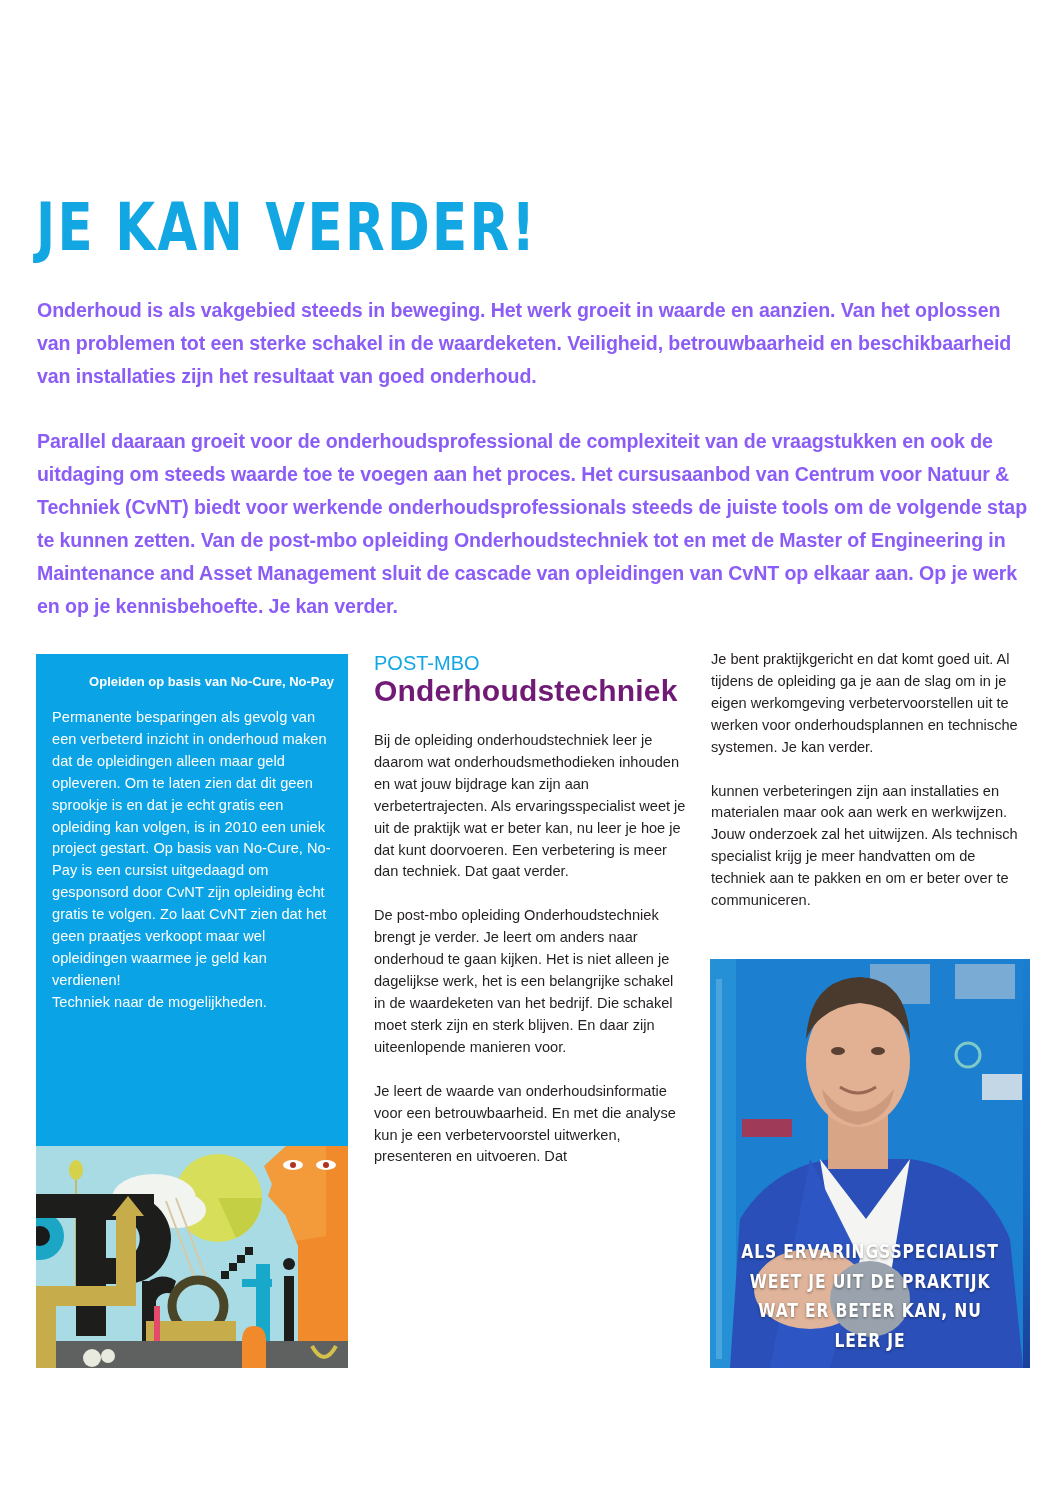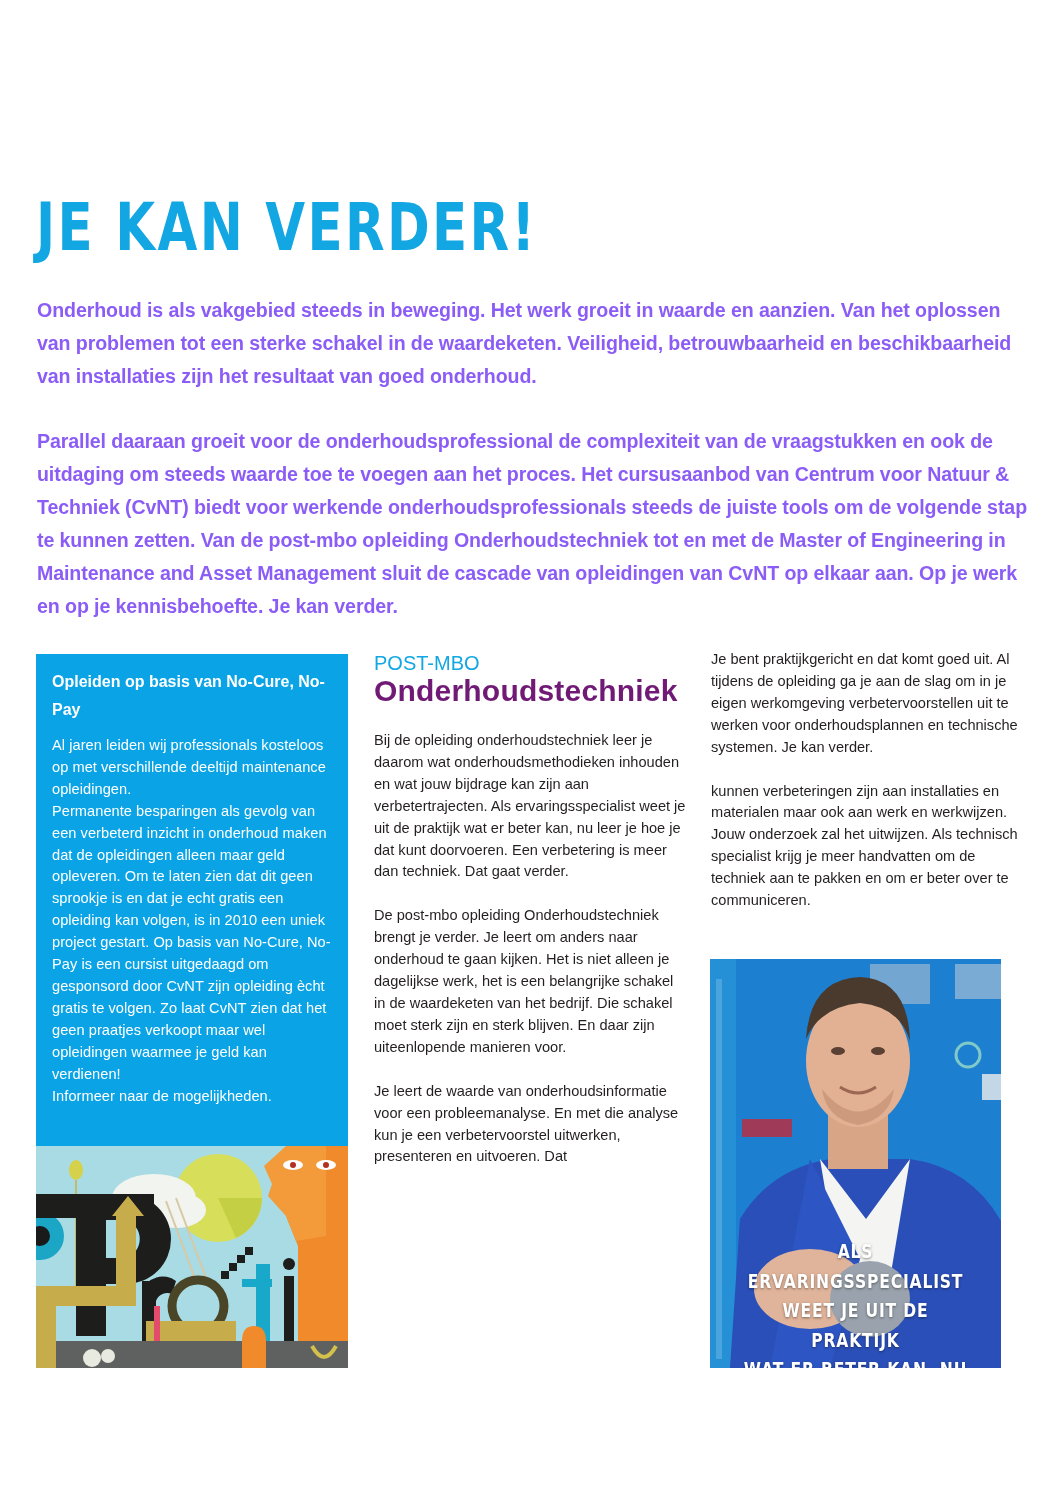--- a/index.html
+++ b/index.html
@@ -21,40 +21,40 @@
     color: #8b5cf6; letter-spacing: -0.1px;
   }
   .intro-1 { top: 294px; }
   .intro-2 { top: 425px; }
 
   
   .nocure-box {
     position: absolute; left: 36px; top: 654px; width: 312px; height: 492px;
     background: #0aa4e6; color: #ffffff; padding: 14px 14px 0 16px;
   }
-  .nocure-title { font-weight: bold; font-size: 16px; line-height: 28px; margin-bottom: 11px; }
+  .nocure-title { font-weight: bold; font-size: 13px; line-height: 28px; margin-bottom: 11px; text-align: right; }
   .nocure-body { font-size: 14.6px; line-height: 21.9px; letter-spacing: 0.05px; }
 
   .illustration {
     position: absolute; left: 36px; top: 1146px; width: 312px; height: 222px; overflow: hidden;
     background: #a9dbe4;
   }
 
   
   .mid-col { position: absolute; left: 374px; top: 652px; width: 312px; }
   .mid-kicker { font-size: 20px; line-height: 22px; color: #12a7e3; }
   .mid-title { font-weight: bold; font-size: 30px; line-height: 34px; color: #701a75; margin-bottom: 22px; letter-spacing: 0.2px; }
   .para { font-size: 14.6px; line-height: 21.9px; margin-bottom: 22px; color: #231f20; }
   .para.lead { font-weight: bold; }
 
   
   .right-col { position: absolute; left: 711px; top: 649px; width: 312px; }
 
   .photo {
-    position: absolute; left: 710px; top: 959px; width: 291px; height: 409px; overflow: hidden;
+    position: absolute; left: 710px; top: 959px; width: 320px; height: 409px; overflow: hidden;
     background: linear-gradient(180deg, #1a7fd0 0%, #1468bf 60%, #1a3f9a 100%);
   }
   .photo-quote {
     position: absolute; left: 0; right: 0; top: 278px;
     text-align: center; color: #ffffff;
     font-family: "DejaVu Sans", sans-serif; font-weight: bold;
     font-size: 19px; line-height: 29.5px; letter-spacing: 1px;
     text-transform: uppercase;
     text-shadow: 0 1px 3px rgba(0,0,0,0.45);
   }
@@ -63,23 +63,22 @@
 </head>
 <body>
 
 <h1 class="page-title">JE KAN VERDER!</h1>
 
 <p class="intro intro-1">Onderhoud is als vakgebied steeds in beweging. Het werk groeit in waarde en aanzien. Van het oplossen van problemen tot een sterke schakel in de waardeketen. Veiligheid, betrouwbaarheid en beschikbaarheid van installaties zijn het resultaat van goed onderhoud.</p>
 <p class="intro intro-2">Parallel daaraan groeit voor de onderhoudsprofessional de complexiteit van de vraagstukken en ook de uitdaging om steeds waarde toe te voegen aan het proces. Het cursusaanbod van Centrum voor Natuur &amp; Techniek (CvNT) biedt voor werkende onderhoudsprofessionals steeds de juiste tools om de volgende stap te kunnen zetten. Van de post-mbo opleiding Onderhoudstechniek tot en met de Master of Engineering in Maintenance and Asset Management sluit de cascade van opleidingen van CvNT op elkaar aan. Op je werk en op je kennisbehoefte. Je kan verder.</p>
 
 <section class="nocure-box">
   <h2 class="nocure-title">Opleiden op basis van No-Cure, No-Pay</h2>
-  <p class="nocure-body">Al jaren leiden wij professionals kosteloos op met verschillende deeltijd maintenance opleidingen.</p>
   <p class="nocure-body">Permanente besparingen als gevolg van een verbeterd inzicht in onderhoud maken dat de opleidingen alleen maar geld opleveren. Om te laten zien dat dit geen sprookje is en dat je echt gratis een opleiding kan volgen, is in 2010 een uniek project gestart. Op basis van No-Cure, No-Pay is een cursist uitgedaagd om gesponsord door CvNT zijn opleiding ècht gratis te volgen. Zo laat CvNT zien dat het geen praatjes verkoopt maar wel opleidingen waarmee je geld kan verdienen!</p>
-  <p class="nocure-body">Informeer naar de mogelijkheden.</p>
+  <p class="nocure-body">Techniek naar de mogelijkheden.</p>
 </section>
 
 <div class="illustration">
   <svg width="312" height="222" viewBox="0 0 312 222">
     <rect x="0" y="0" width="312" height="222" fill="#a8dbe3"></rect>
 
     <circle cx="182" cy="52" r="44" fill="#d6de5a"></circle>
     <path d="M182 52 L226 52 A44 44 0 0 1 200 92 Z" fill="#c5cf44"></path>
 
     <ellipse cx="118" cy="52" rx="42" ry="24" fill="#f2f4ef"></ellipse>
@@ -136,21 +135,21 @@
 
     <path d="M276 200 Q288 222 300 200" fill="none" stroke="#d3c14c" stroke-width="4"></path>
   </svg>
 </div>
 
 <article class="mid-col">
   <div class="mid-kicker">POST-MBO</div>
   <h2 class="mid-title">Onderhoudstechniek</h2>
   <p class="para">Bij de opleiding onderhoudstechniek leer je daarom wat onderhoudsmethodieken inhouden en wat jouw bijdrage kan zijn aan verbetertrajecten. Als ervaringsspecialist weet je uit de praktijk wat er beter kan, nu leer je hoe je dat kunt doorvoeren. Een verbetering is meer dan techniek. Dat gaat verder.</p>
   <p class="para">De post-mbo opleiding Onderhoudstechniek brengt je verder. Je leert om anders naar onderhoud te gaan kijken. Het is niet alleen je dagelijkse werk, het is een belangrijke schakel in de waardeketen van het bedrijf. Die schakel moet sterk zijn en sterk blijven. En daar zijn uiteenlopende manieren voor.</p>
-  <p class="para">Je leert de waarde van onderhoudsinformatie voor een probleemanalyse. En met die analyse kun je een verbetervoorstel uitwerken, presenteren en uitvoeren. Dat</p>
+  <p class="para">Je leert de waarde van onderhoudsinformatie voor een betrouwbaarheid. En met die analyse kun je een verbetervoorstel uitwerken, presenteren en uitvoeren. Dat</p>
 </article>
 
 <div class="right-col">
   <p class="para">Je bent praktijkgericht en dat komt goed uit. Al tijdens de opleiding ga je aan de slag om in je eigen werkomgeving verbetervoorstellen uit te werken voor onderhoudsplannen en technische systemen. Je kan verder.</p>
   <p class="para">kunnen verbeteringen zijn aan installaties en materialen maar ook aan werk en werkwijzen. Jouw onderzoek zal het uitwijzen. Als technisch specialist krijg je meer handvatten om de techniek aan te pakken en om er beter over te communiceren.</p>
 </div>
 
 <div class="photo">
   <svg width="313" height="409" viewBox="0 0 313 409" style="position:absolute;left:0;top:0">
     <rect x="0" y="0" width="313" height="409" fill="#1d7fcf"></rect>

